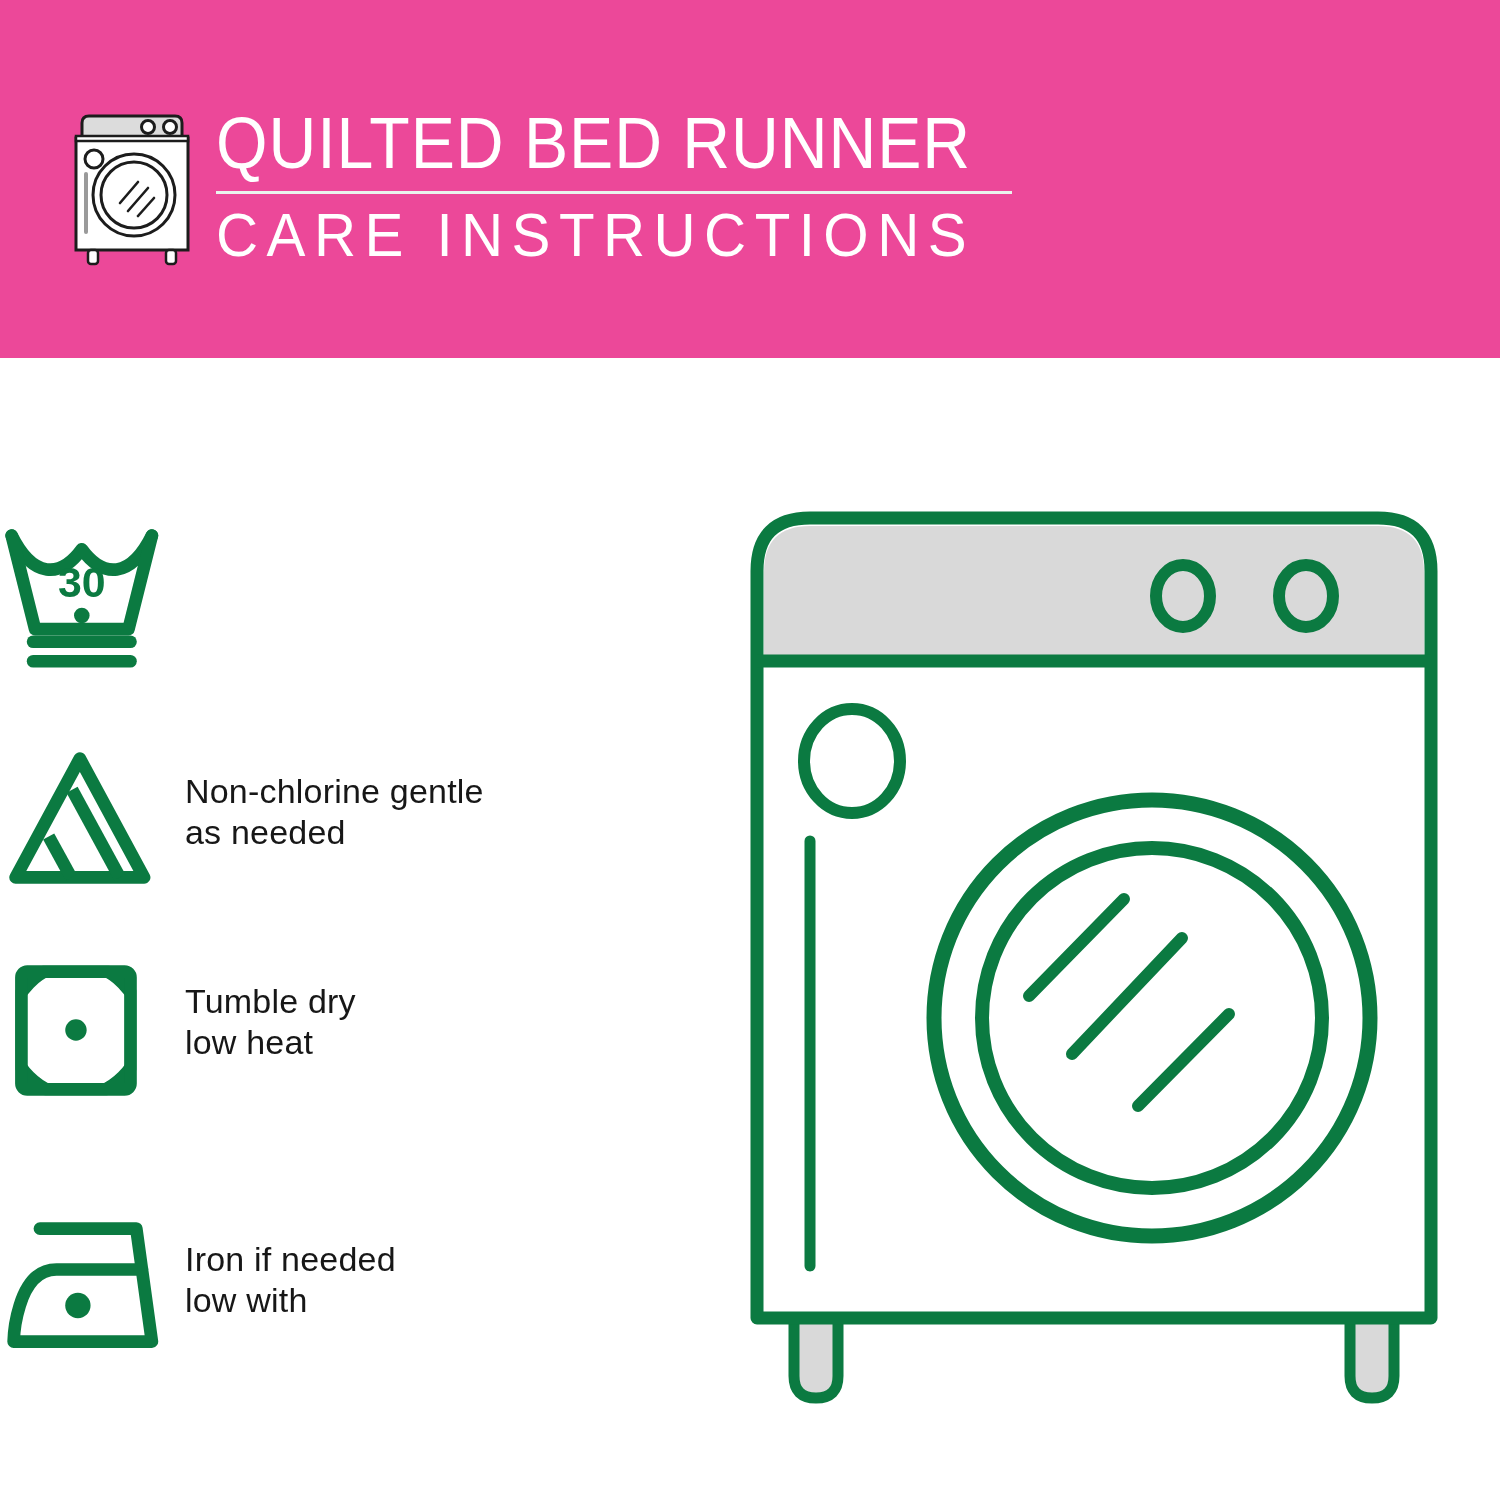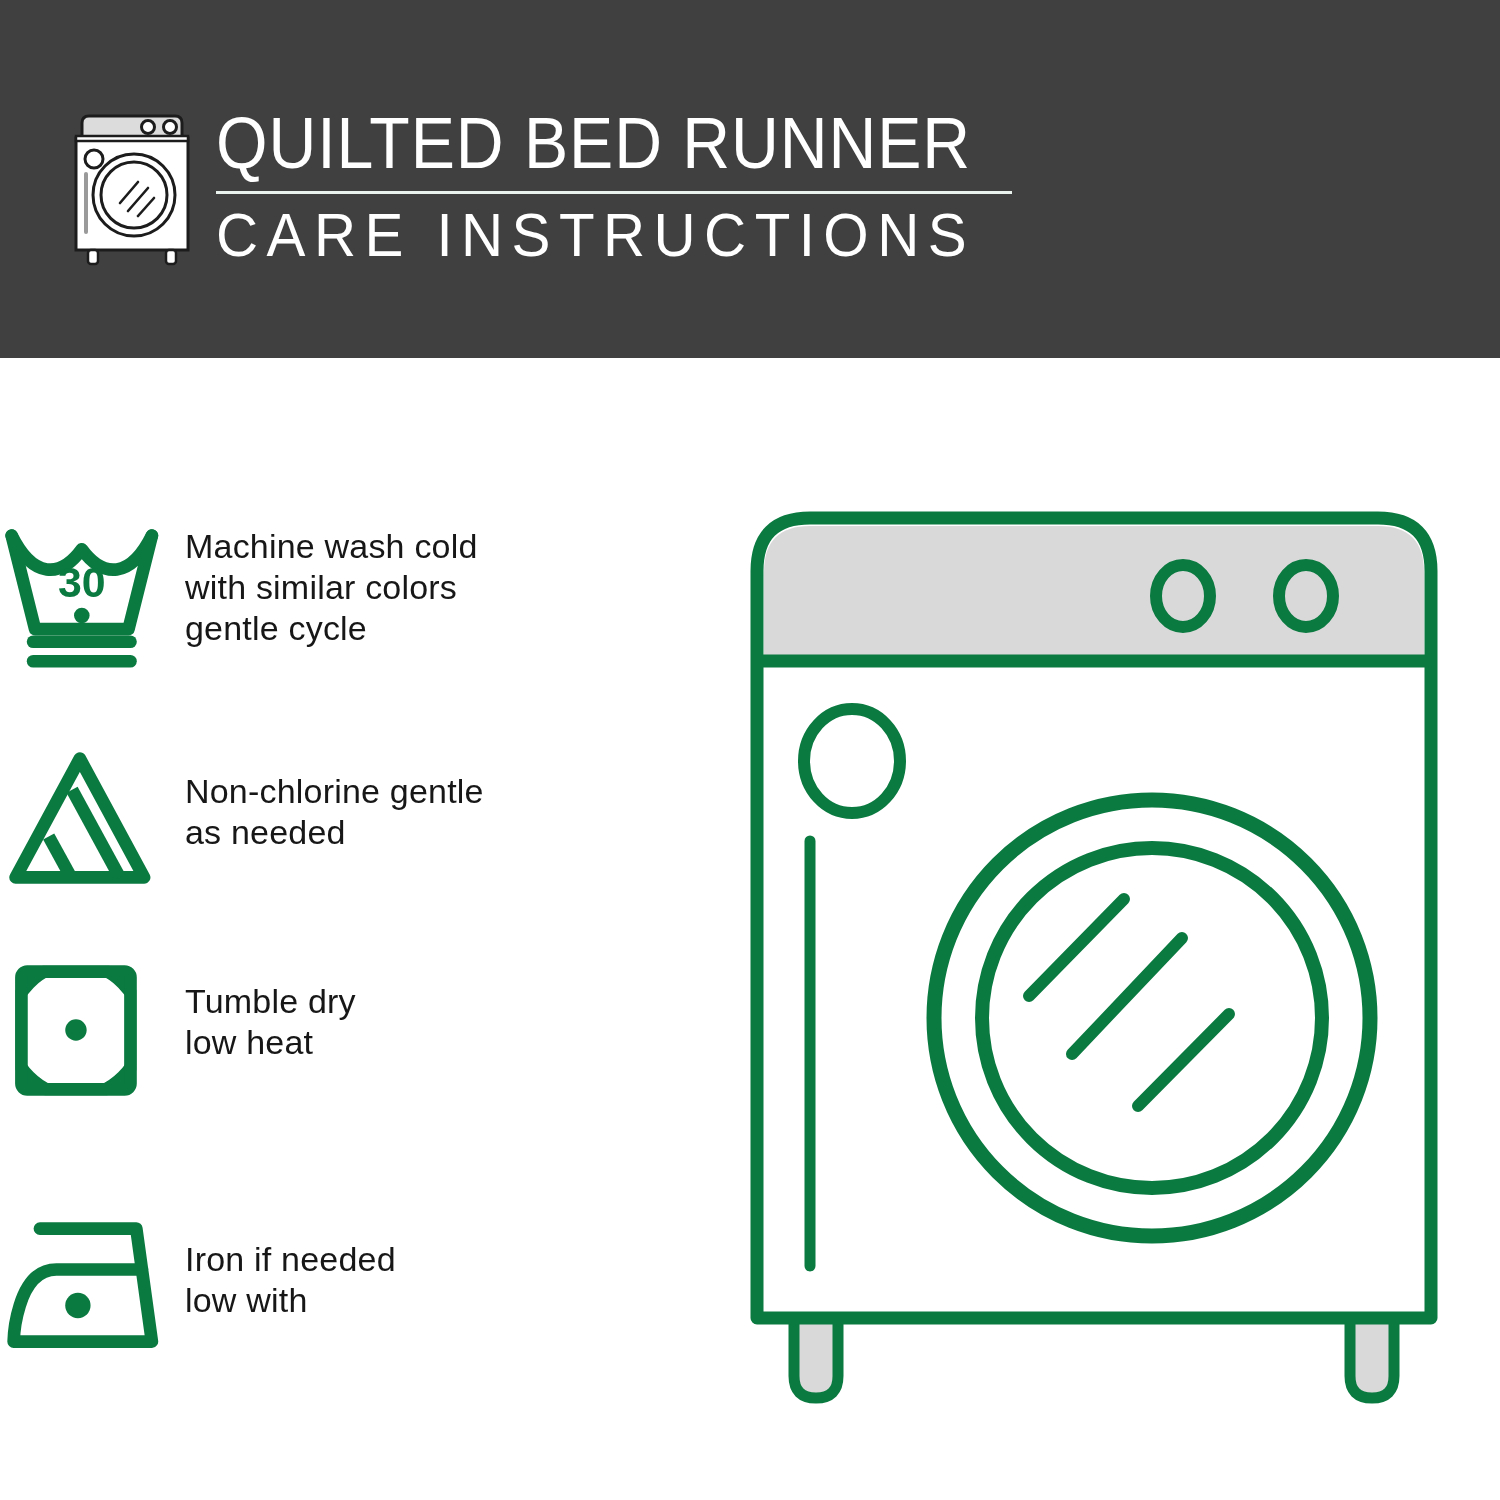--- a/index.html
+++ b/index.html
@@ -15,21 +15,21 @@
     position: relative;
   }
 
   
   #header-band {
     position: absolute;
     left: 0;
     top: 0;
     width: 1500px;
     height: 358px;
-    background: #404040;
+    background: #ec4899;
   }
   #header-machine-icon {
     position: absolute;
     left: 62px;
     top: 108px;
     width: 140px;
     height: 160px;
   }
   #header-text-block {
     position: absolute;
@@ -158,23 +158,20 @@
         <g fill="none" stroke="#0b7a41" stroke-width="13" stroke-linecap="round" stroke-linejoin="round">
           <path d="M12 14 C 34 58, 62 58, 84 28 C 106 58, 134 58, 156 14"></path>
           <path d="M12 14 L 36 110 L 132 110 L 156 14"></path>
         </g>
         <line x1="34" y1="123" x2="134" y2="123" stroke="#0b7a41" stroke-width="13" stroke-linecap="round"></line>
         <line x1="34" y1="143" x2="134" y2="143" stroke="#0b7a41" stroke-width="13" stroke-linecap="round"></line>
         <text x="84" y="77" text-anchor="middle" font-family="'Liberation Sans', sans-serif" font-size="44" font-weight="bold" fill="#0b7a41">30</text>
         <circle cx="84" cy="96" r="8" fill="#0b7a41"></circle>
       </svg>
     </div>
-    <div class="care-text">Machine wash cold
-with similar colors
-gentle cycle</div>
   </div>
 
   <div class="care-row" id="care-row-1">
     <div class="care-symbol">
       <svg viewBox="0 0 190 150" width="190" height="150">
         <path d="M82 14 L 148 136 L 16 136 Z" fill="none" stroke="#0b7a41" stroke-width="13" stroke-linejoin="round"></path>
         <line x1="74" y1="46" x2="123" y2="136" stroke="#0b7a41" stroke-width="13" stroke-linecap="butt"></line>
         <line x1="50" y1="94" x2="73" y2="136" stroke="#0b7a41" stroke-width="13" stroke-linecap="butt"></line>
       </svg>
     </div>

